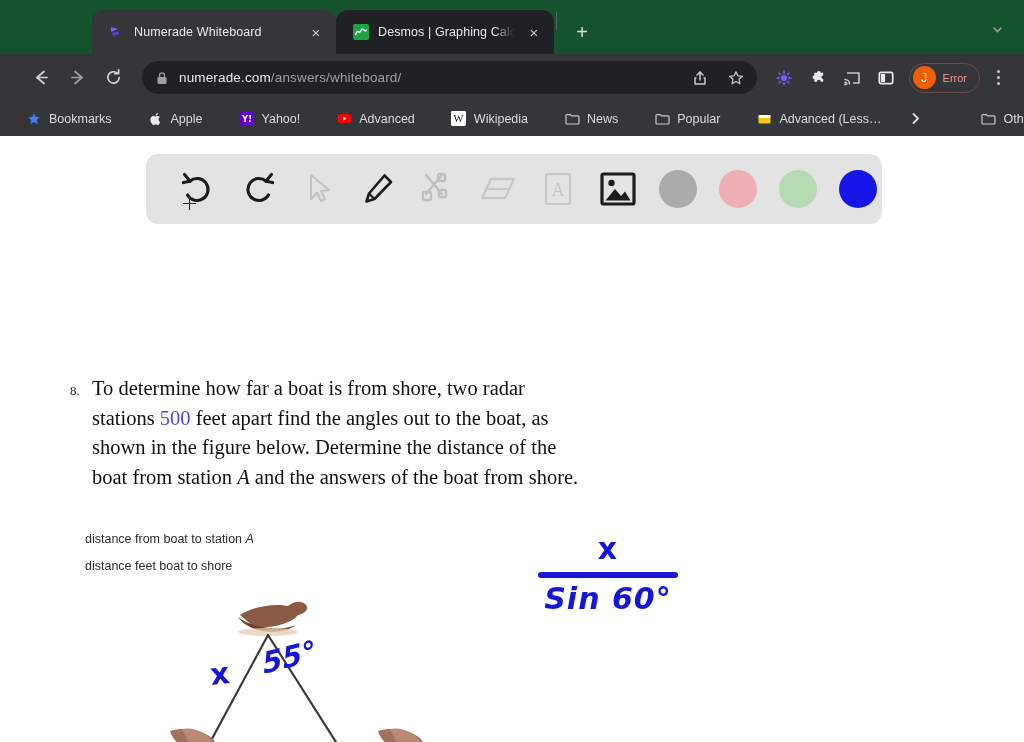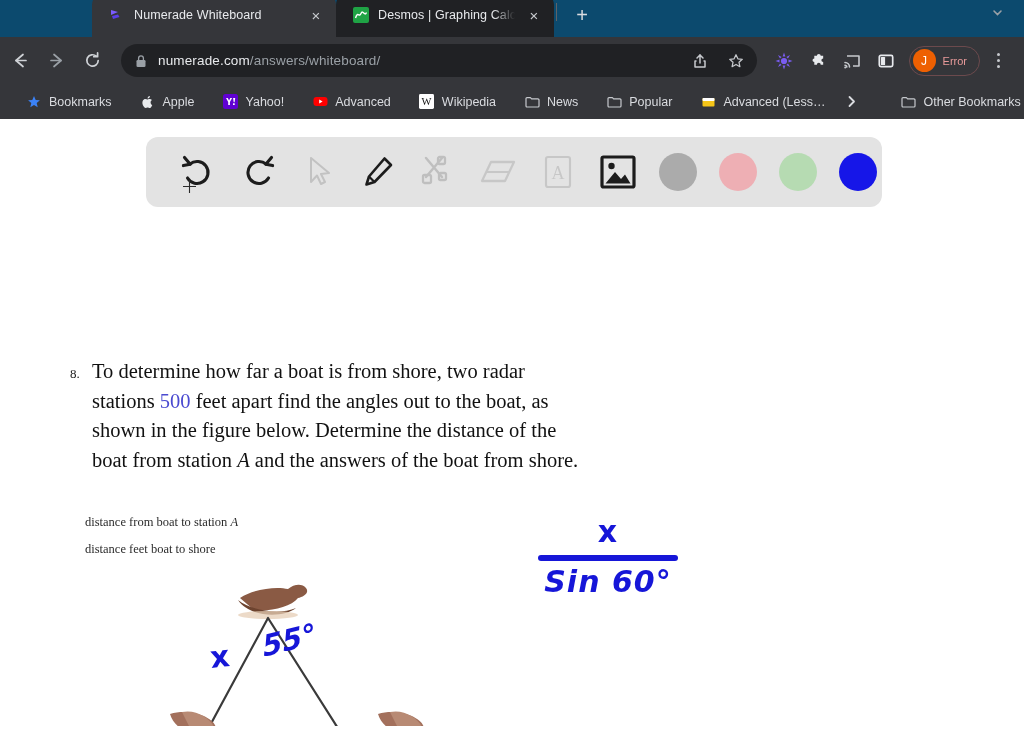--- a/index.html
+++ b/index.html
@@ -7,22 +7,22 @@
     width: 1024px; height: 742px;
     overflow: hidden;
     background: #ffffff;
     font-family: "Liberation Sans", sans-serif;
   }
 
   
   #browser { width: 1024px; background: #202124; }
 
   .tabstrip {
-    height: 37px;
-    background: #0c4a6e;
+    height: 54px;
+    background: #14532d;
     display: flex;
     align-items: flex-end;
     padding-left: 92px;
     position: relative;
   }
   .tab {
     height: 44px;
     display: flex;
     align-items: center;
     gap: 9px;
@@ -78,21 +78,21 @@
     width: 26px; height: 26px;
     display: flex; align-items: center; justify-content: center;
     color: #9aa0a6;
   }
 
   .toolbar-row {
     height: 47px;
     background: #35363a;
     display: flex;
     align-items: center;
-    padding: 0 12px 0 3px;
+    padding: 0 12px 0 24px;
     gap: 2px;
   }
   .nav-btn {
     width: 34px; height: 34px;
     display: flex; align-items: center; justify-content: center;
     color: #9aa0a6;
     border-radius: 50%;
     flex: 0 0 auto;
   }
   .nav-btn.enabled { color: #cfd2d6; }
@@ -150,21 +150,21 @@
     gap: 3px; margin-left: 2px;
   }
   .kebab i { width: 3px; height: 3px; border-radius: 50%; background: #c6c9cd; display:block; }
 
   .bookmarks {
     height: 35px;
     background: #35363a;
     display: flex;
     align-items: center;
     padding: 0 10px 0 16px;
-    gap: 8px;
+    gap: 16px;
     position: relative;
   }
   .bm {
     display: flex; align-items: center; gap: 7px;
     padding: 0 10px;
     height: 26px;
     border-radius: 4px;
     flex: 0 0 auto;
   }
   .bm-ico { width: 16px; height: 16px; display:flex; align-items:center; justify-content:center; flex:0 0 16px; }
@@ -232,21 +232,21 @@
     font-size: 20.5px;
     line-height: 1.45;
     color: #111;
   }
   .q-text .hl { color: #4a4ad0; }
   .q-text i { font-style: italic; }
 
   .ans-line {
     position: absolute;
     left: 85px;
-    font-family: Liberation Serif, serif;
+    font-family: Liberation Sans, sans-serif;
     font-size: 12.5px;
     color: #2b2b2b;
   }
   .ans-line i { font-style: italic; }
   #ans1 { top: 396px; }
   #ans2 { top: 423px; }
 
   .figure { position: absolute; left: 130px; top: 443px; width: 330px; height: 262px; }
 
   .hand {

